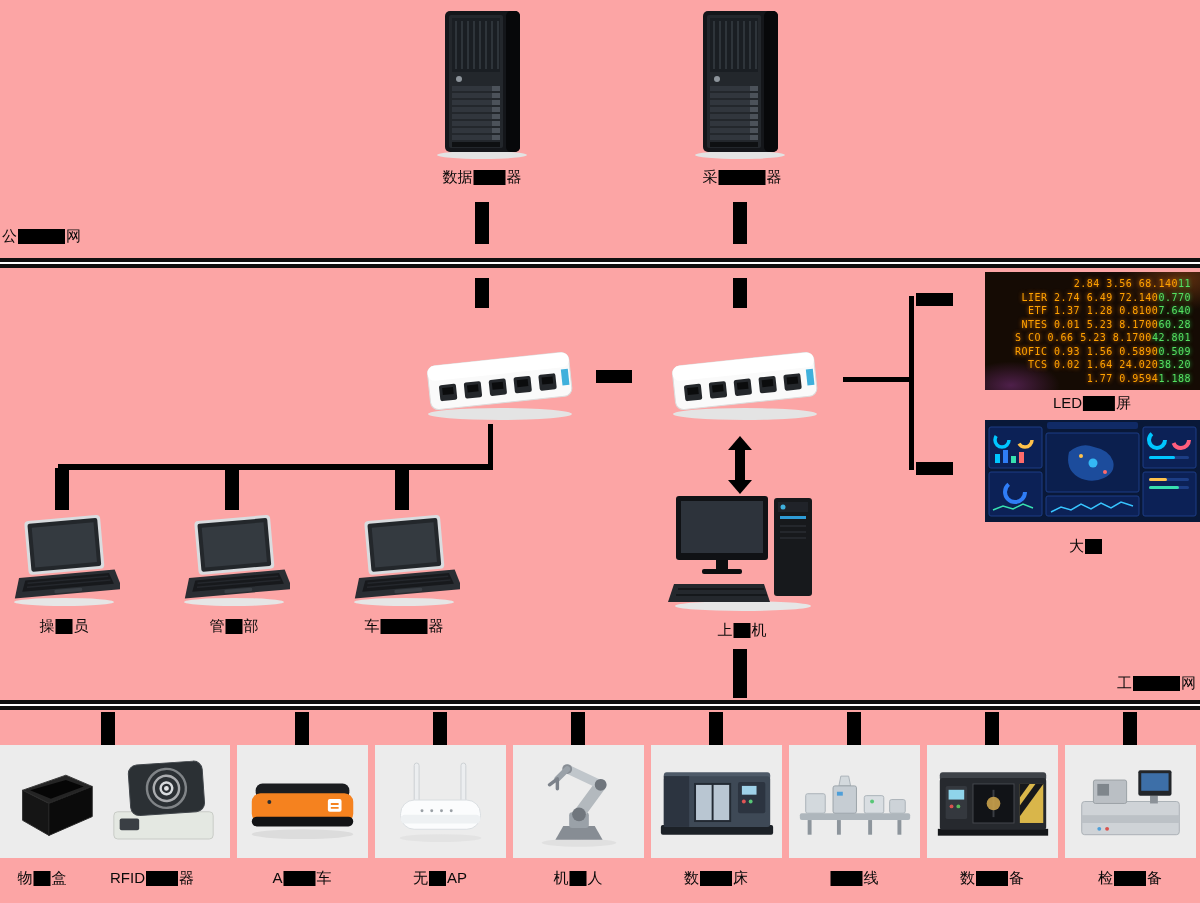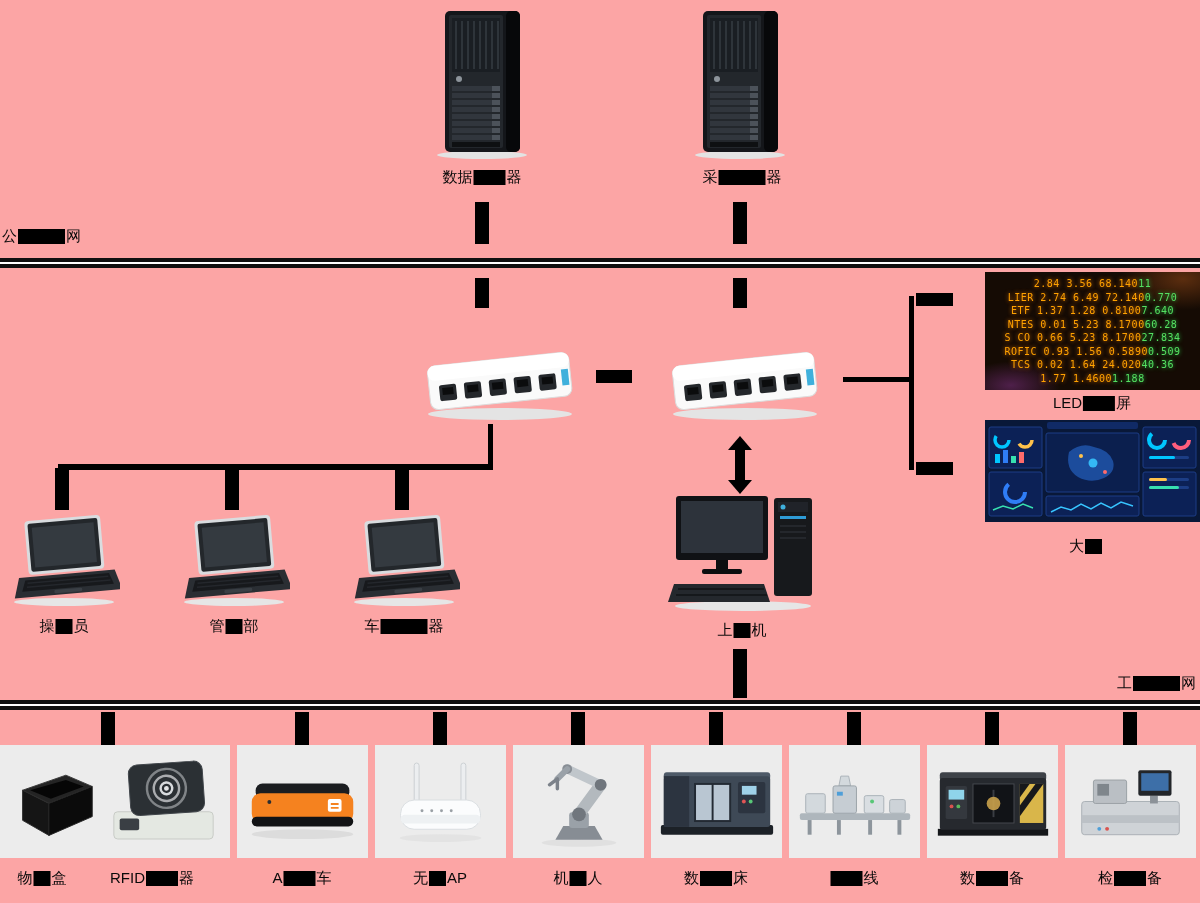--- a/index.html
+++ b/index.html
@@ -25,21 +25,21 @@
   .card { position:absolute; top:745px; height:113px; background:#ececec;
           display:flex; align-items:center; justify-content:center; gap:6px; }
 
   .led { position:absolute; left:985px; top:272px; width:215px; height:118px;
          padding:6px 9px; display:flex; flex-direction:column; justify-content:space-between;
          font-family:"DejaVu Sans Mono",monospace; font-size:10px; letter-spacing:0.5px;
          background:
            radial-gradient(70px 34px at 12% 96%, rgba(185,70,205,0.35), transparent 70%),
            radial-gradient(90px 44px at 92% 6%, rgba(255,125,40,0.30), transparent 70%),
            #150b04; }
-  .led-row { display:flex; justify-content:center;
+  .led-row { display:flex; justify-content:flex-end;
              color:#ffa200; text-shadow:0 0 4px rgba(255,130,0,0.9); }
   .led-row .g { color:#55e061; text-shadow:0 0 4px rgba(40,220,80,0.9); }
 
   .dash { position:absolute; left:985px; top:420px; width:215px; height:102px; }
 </style>
 </head>
 <body>
 
 <div class="stage">
 
@@ -215,32 +215,32 @@
     <div class="led-row">
         <span>ETF 1.37 1.28 0.8100</span>
         <span class="g">7.640</span>
       </div>
     <div class="led-row">
         <span>NTES 0.01 5.23 8.1700</span>
         <span class="g">60.28</span>
       </div>
     <div class="led-row">
         <span>S CO 0.66 5.23 8.1700</span>
-        <span class="g">27.834</span>
+        <span class="g">42.801</span>
       </div>
     <div class="led-row">
         <span>ROFIC 0.93 1.56 0.5890</span>
         <span class="g">0.509</span>
       </div>
     <div class="led-row">
         <span>TCS 0.02 1.64 24.020</span>
-        <span class="g">40.36</span>
-      </div>
-    <div class="led-row">
-        <span>1.77 1.4600</span>
+        <span class="g">38.20</span>
+      </div>
+    <div class="led-row">
+        <span>1.77 0.9594</span>
         <span class="g">1.188</span>
       </div>
   </div>
   <div class="label" style="left:1092px;top:394px">
     <span>LED</span>
       <span class="redact rx-2"></span>
       <span>屏</span>
   </div>
 
   <div class="dash img">

